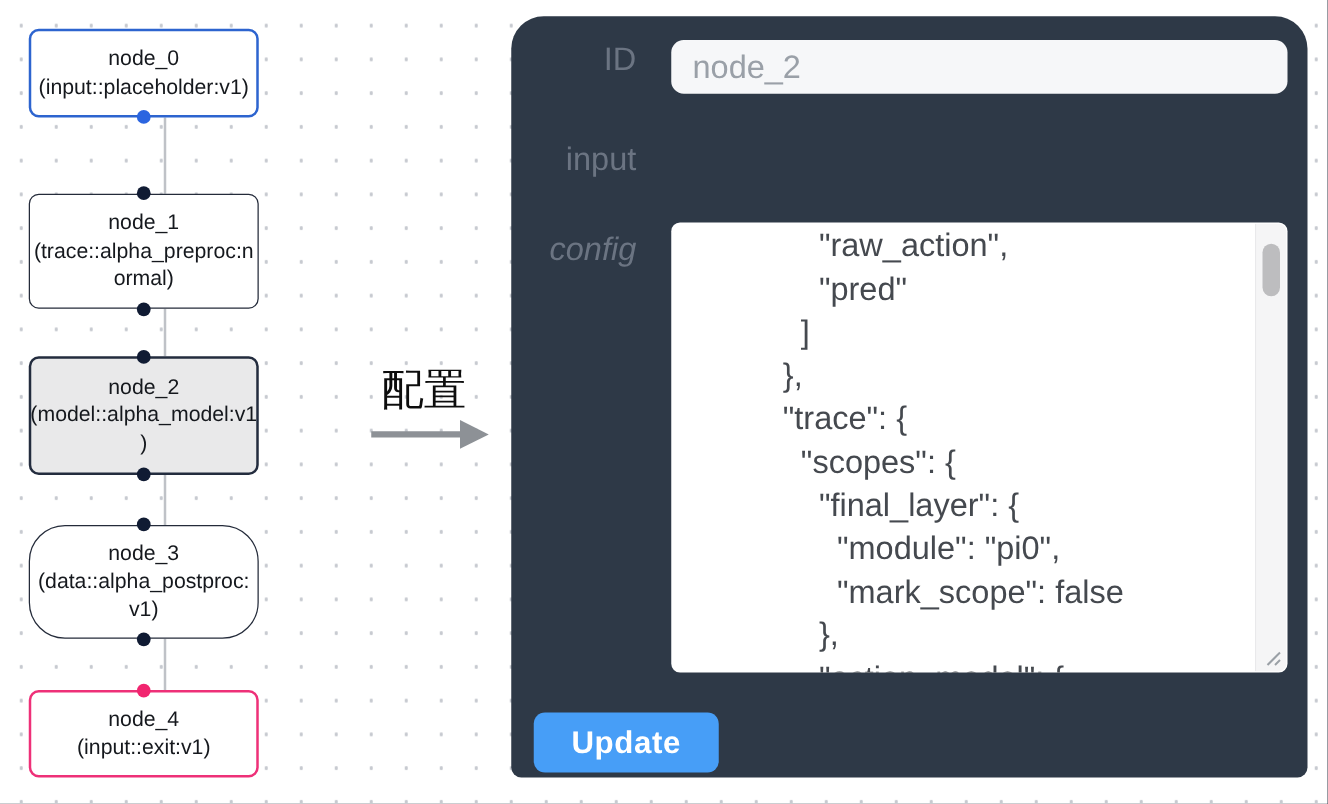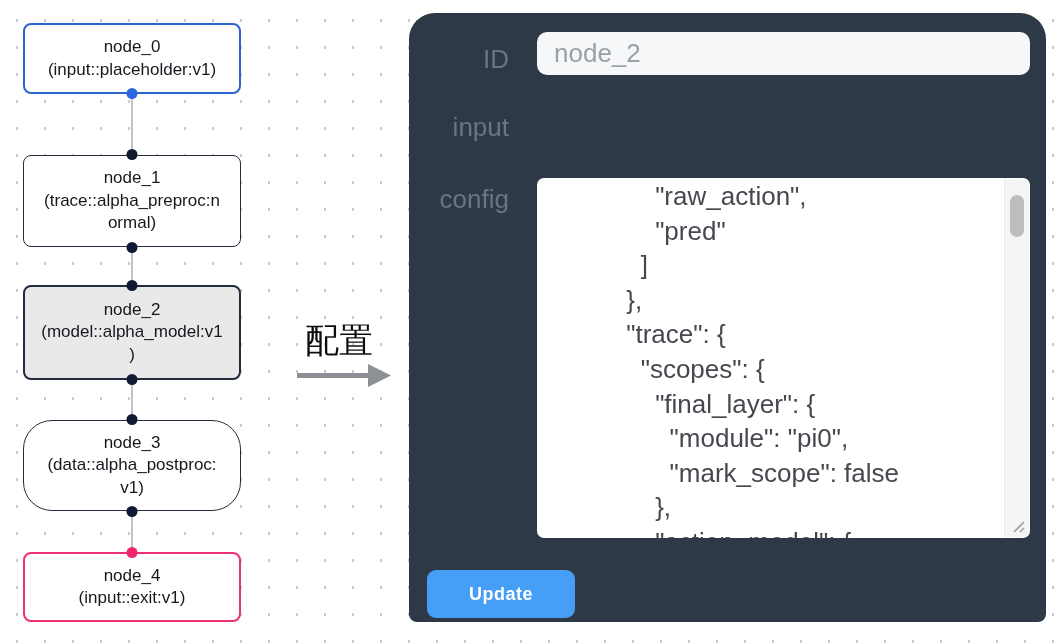--- a/index.html
+++ b/index.html
@@ -6,21 +6,21 @@
   body{
     width:1062px;height:643px;position:relative;overflow:hidden;
     background-color:#ffffff;
     background-image:radial-gradient(circle,#c7cad0 1.4px,rgba(255,255,255,0) 1.5px);
     background-size:28px 27px;background-position:3px 7px;
     font-family:"Liberation Sans","DejaVu Sans",sans-serif;
   }
 
   
   .node{
-    position:absolute;left:23px;width:218px;box-sizing:border-box;
+    position:absolute;left:23px;width:184px;box-sizing:border-box;
     background:#ffffff;border:1.5px solid #242b3a;border-radius:8px;
     display:flex;align-items:center;justify-content:center;
   }
   .node-label{
     white-space:pre-line;text-align:center;
     font-size:17px;line-height:22.5px;color:#15181d;
   }
   .node.n0{top:23px;height:71px;border-color:#2d64cf;border-width:2px;}
   .node.n1{top:155px;height:92px;}
   .node.n2{top:285px;height:95px;background:#e9e9ea;border-width:2.5px;border-color:#232c3e;}
@@ -34,37 +34,37 @@
   .port.bottom{bottom:-7px;}
   .port.blue{background:#2b65e0;}
   .port.pink{background:#f1256f;}
   .edge{position:absolute;left:131px;width:2px;background:#bfc2c7;}
   .edge.e0{top:94px;height:61px;}
   .edge.e1{top:247px;height:38px;}
   .edge.e2{top:380px;height:40px;}
   .edge.e3{top:511px;height:41px;}
 
   
-  .transition{position:absolute;left:284px;top:292px;width:110px;text-align:center;margin-top:28px;}
+  .transition{position:absolute;left:284px;top:292px;width:110px;text-align:center;}
   .t-label{font-size:34px;color:#0d0d0d;line-height:40px;}
   .t-arrow{display:block;margin:2px 0 0 12px;}
 
   
   .panel{
     position:absolute;left:409px;top:13px;width:637px;height:609px;
     box-sizing:border-box;background:#2e3947;border-radius:26px 26px 8px 8px;
     overflow:hidden;padding:19px 16px 0 18px;
   }
   .frow{display:flex;}
-  .frow.center{align-items:flex-end;}
+  .frow.center{align-items:flex-start;}
   .flabel{
     flex:0 0 82px;text-align:right;margin-right:28px;
     font-size:26px;color:#6b7482;
   }
-  .frow.top .flabel{padding-top:6px;}
+  .frow.top .flabel{padding-top:6px;font-style:italic;}
   .finput{
     flex:1;height:43px;box-sizing:border-box;border:none;outline:none;
     background:#f6f7f9;border-radius:10px;padding:0 17px;
     font-size:26px;color:#9aa0a8;font-family:"Liberation Sans","DejaVu Sans",sans-serif;
   }
   .row-type{margin-top:37px;}
   .row-config{margin-top:35px;}
   .config-box{
     flex:1;height:360px;position:relative;overflow:hidden;
     background:#ffffff;border-radius:7px;
@@ -79,21 +79,21 @@
     background:#f5f5f6;border-left:1px solid #e9e9eb;border-radius:0 6px 6px 0;
   }
   .vthumb{
     position:absolute;top:16px;right:5px;width:14px;height:42px;
     background:#bdbdbf;border-radius:7px;
   }
   .resize-handle{position:absolute;right:3px;bottom:3px;}
   .update-btn{
     display:block;margin:32px 16px 0 0;width:148px;height:48px;border:none;
     background:#479ef7;border-radius:9px;color:#ffffff;
-    font-size:18px;font-weight:bold;letter-spacing:0.5px;
+    font-size:25px;font-weight:bold;letter-spacing:0.5px;
     font-family:"Liberation Sans","DejaVu Sans",sans-serif;cursor:pointer;
   }
 </style>
 </head>
 <body>
 
 <div>
 
   <div class="edge e0"></div>
   <div class="edge e1"></div>

